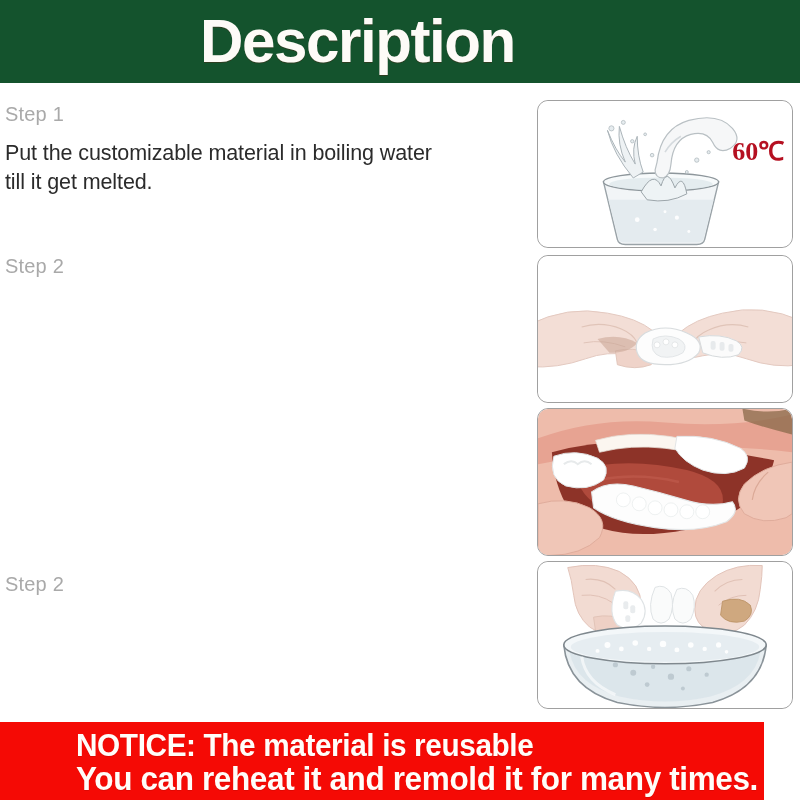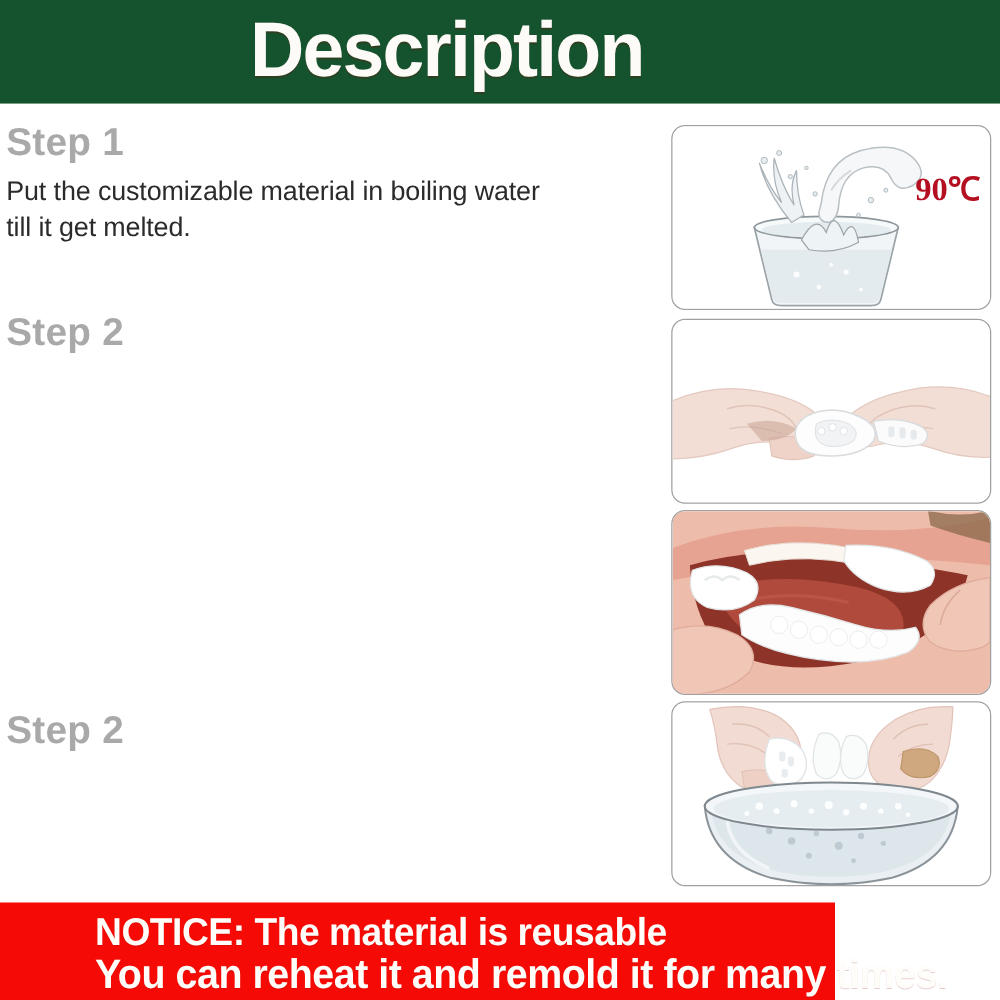--- a/index.html
+++ b/index.html
@@ -66,22 +66,22 @@
     left: 5px;
     width: 525px;
   }
   .step-block.s1 { top: 14px; }
   .step-block.s2 { top: 166px; }
   .step-block.s3 { top: 319px; }
   .step-block.s4 { top: 484px; }
 
   .step-label {
     color: #a9a9a9;
-    font-size: 31px;
-    font-weight: bold;
+    font-size: 20px;
+    font-weight: normal;
     letter-spacing: 0.2px;
     line-height: 34px;
     margin: 0 0 8px 0;
     font-family: "Liberation Sans", sans-serif;
   }
   .step-text {
     color: #2b2b2b;
     font-size: 21.5px;
     line-height: 29px;
     letter-spacing: -0.1px;
@@ -132,21 +132,21 @@
     letter-spacing: 0px;
     line-height: 26px;
     z-index: 5;
   }
 
   
   .notice-banner {
     position: absolute;
     left: 0;
     top: 722px;
-    width: 668px;
+    width: 764px;
     height: 78px;
     background: #f50a05;
     box-sizing: border-box;
   }
   .notice-line {
     position: absolute;
     left: 76px;
     color: #fffdf9;
     font-family: "Liberation Sans", sans-serif;
     font-weight: bold;
@@ -228,21 +228,21 @@
 
           <path d="M104 92 Q116 70 124 86 Q130 66 138 88 Q146 72 150 94 Q132 104 110 100 Z" fill="#eef3f5" stroke="#9ba4a9" stroke-width="1"></path>
 
           <circle cx="100" cy="120" r="2.4" fill="#ffffff" opacity="0.9"></circle>
           <circle cx="118" cy="130" r="1.8" fill="#ffffff" opacity="0.9"></circle>
           <circle cx="140" cy="118" r="2.1" fill="#ffffff" opacity="0.9"></circle>
           <circle cx="152" cy="132" r="1.5" fill="#ffffff" opacity="0.9"></circle>
           <circle cx="128" cy="112" r="1.5" fill="#ffffff" opacity="0.9"></circle>
         </svg>
       </div>
-      <div class="temp-badge">90℃</div>
+      <div class="temp-badge">60℃</div>
     </div>
 
     <div class="photo-card p2">
       <div class="photo-inner">
         <svg viewBox="0 0 256 148" width="100%" height="100%" preserveAspectRatio="xMidYMid slice">
           <rect x="0" y="0" width="256" height="148" fill="#ffffff"></rect>
 
           <path d="M-10 70 Q30 50 70 58 Q100 63 116 76 Q126 84 118 94 Q108 104 92 100 Q70 96 48 104 Q20 114 -10 112 Z" fill="#f3ded6" stroke="#e3c9bf" stroke-width="1"></path>
           <path d="M44 72 Q64 66 84 74 Q96 79 100 88" fill="none" stroke="#e0c4b8" stroke-width="1.2"></path>
           <path d="M46 88 Q66 84 88 92" fill="none" stroke="#e0c4b8" stroke-width="1"></path>

